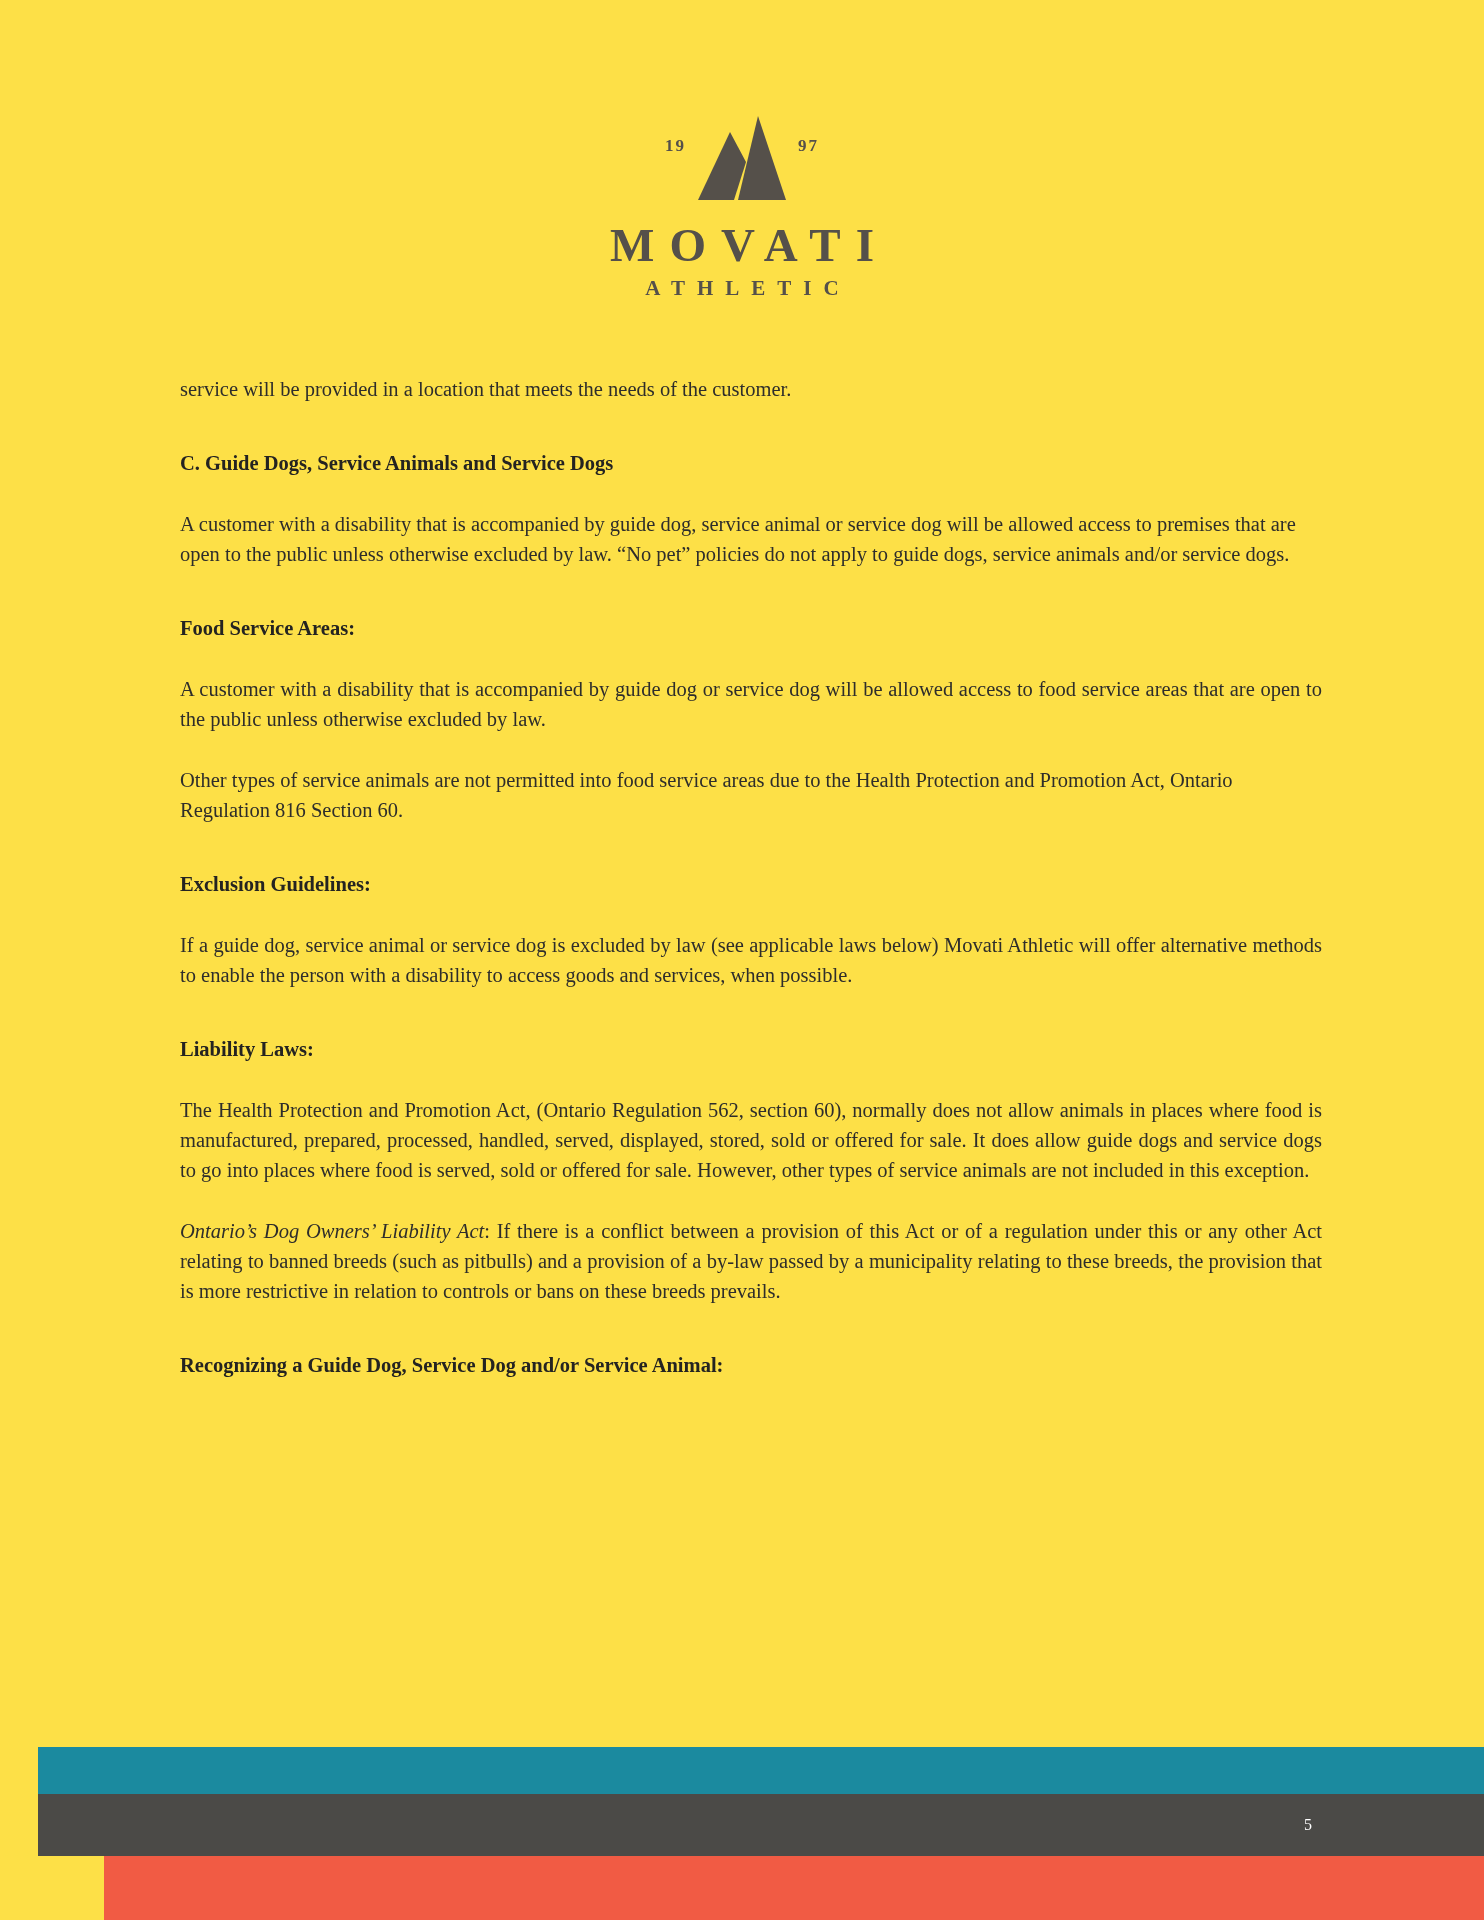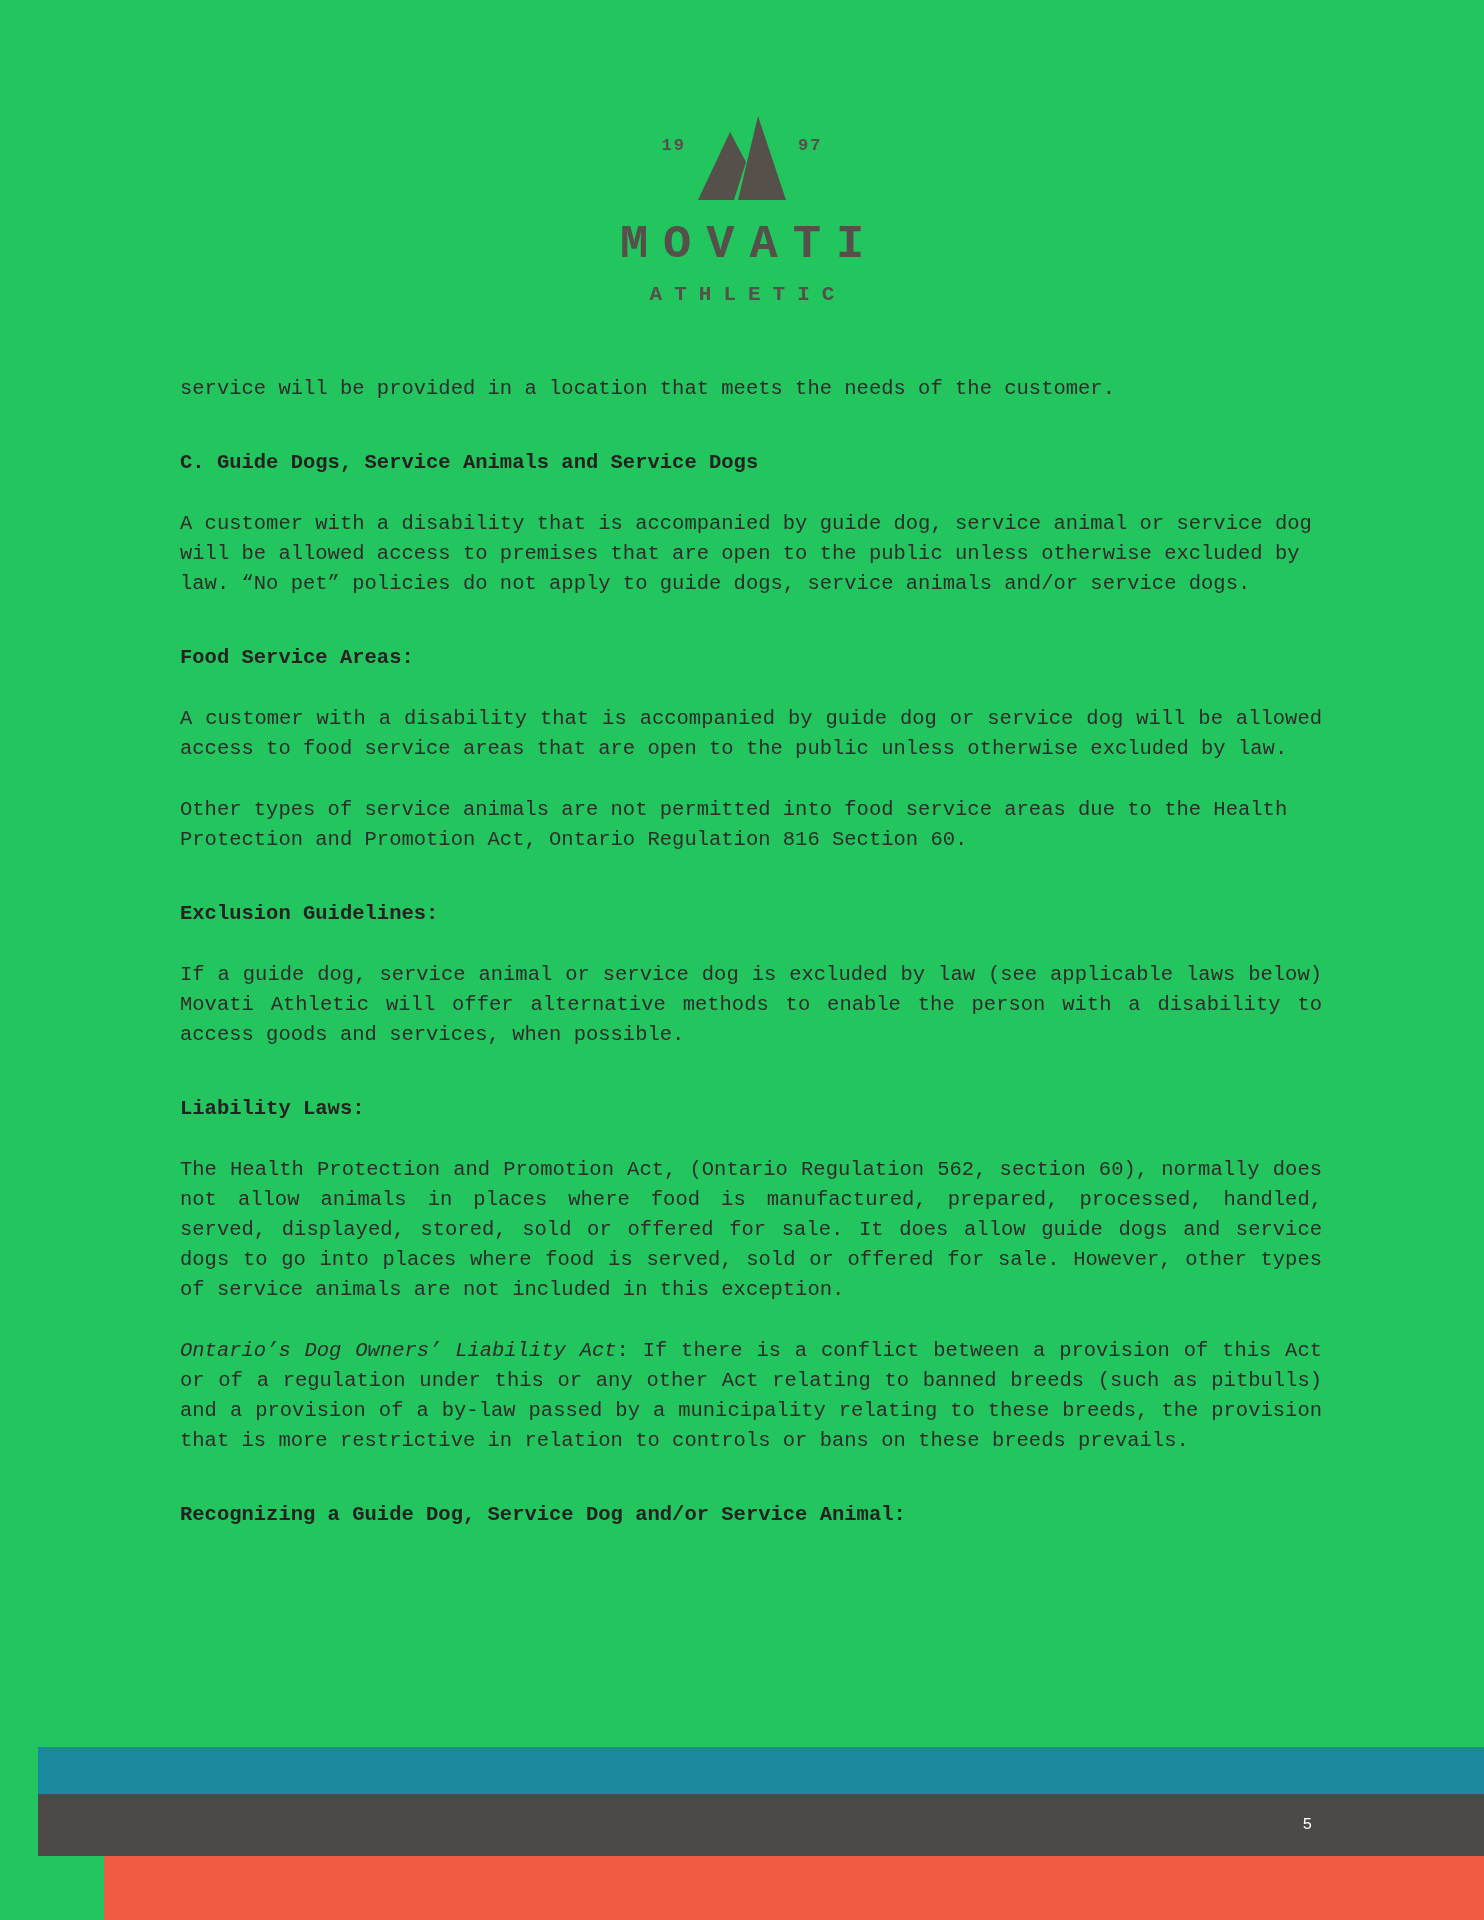--- a/index.html
+++ b/index.html
@@ -2,22 +2,22 @@
 <html><head>
 <meta charset="utf-8">
 <style>
   * { margin: 0; padding: 0; box-sizing: border-box; }
   html, body { background: #e8e8e8; }
   .page {
     position: relative;
     width: 1484px;
     height: 1920px;
     margin: 0 auto;
-    background: #22c55e;
-    font-family: Liberation Mono, monospace;
+    background: #fde047;
+    font-family: Liberation Serif, serif;
     color: #2e2d2b;
     overflow: hidden;
   }
 
   
   .logo-block {
     position: absolute;
     top: 116px;
     left: 0;
     width: 100%;
@@ -41,21 +41,21 @@
   .logo-mountain { display: block; }
   .logo-brand {
     margin-top: 16px;
     font-size: 47px;
     font-weight: bold;
     letter-spacing: 15px;
     text-indent: 15px;
     color: #55504a;
   }
   .logo-sub {
-    margin-top: 12px;
+    margin-top: 4px;
     font-size: 21px;
     font-weight: bold;
     letter-spacing: 12px;
     text-indent: 12px;
     color: #55504a;
   }
 
   
   .content {
     position: absolute;

